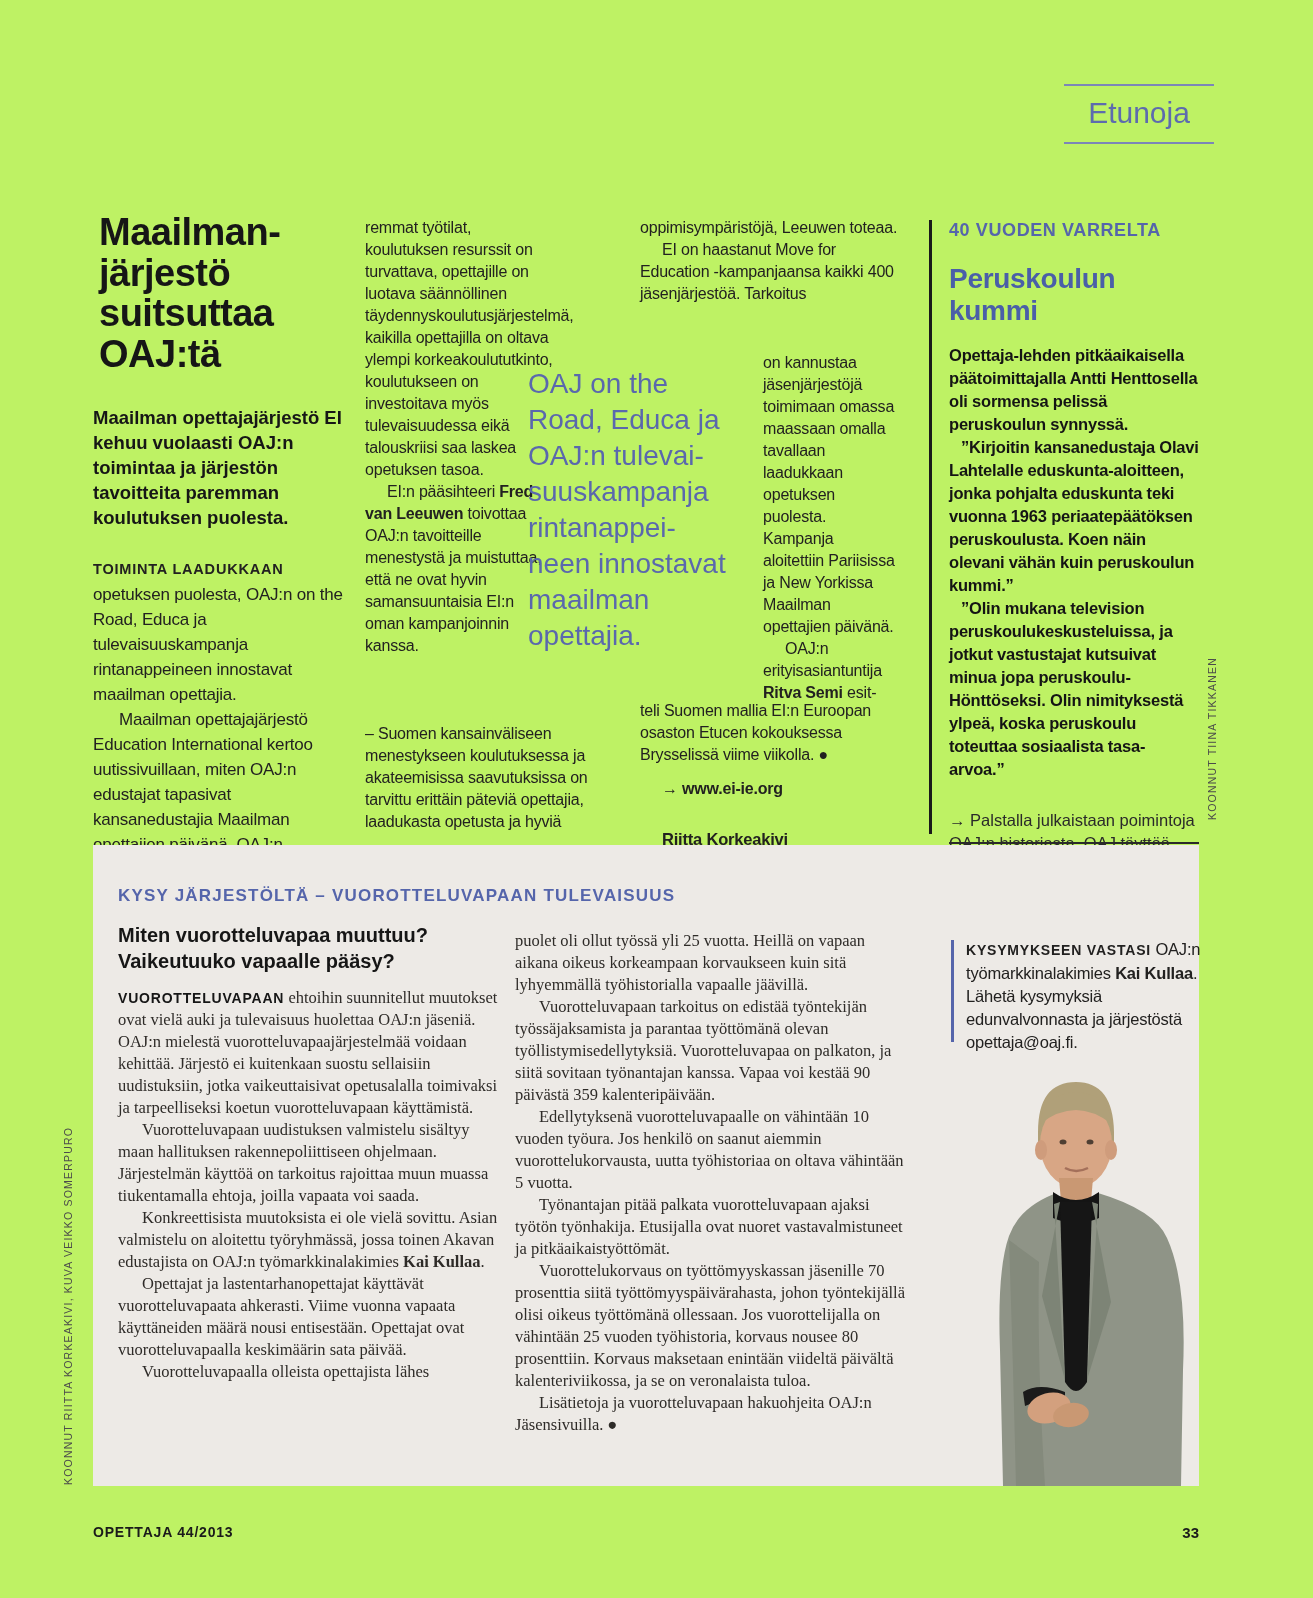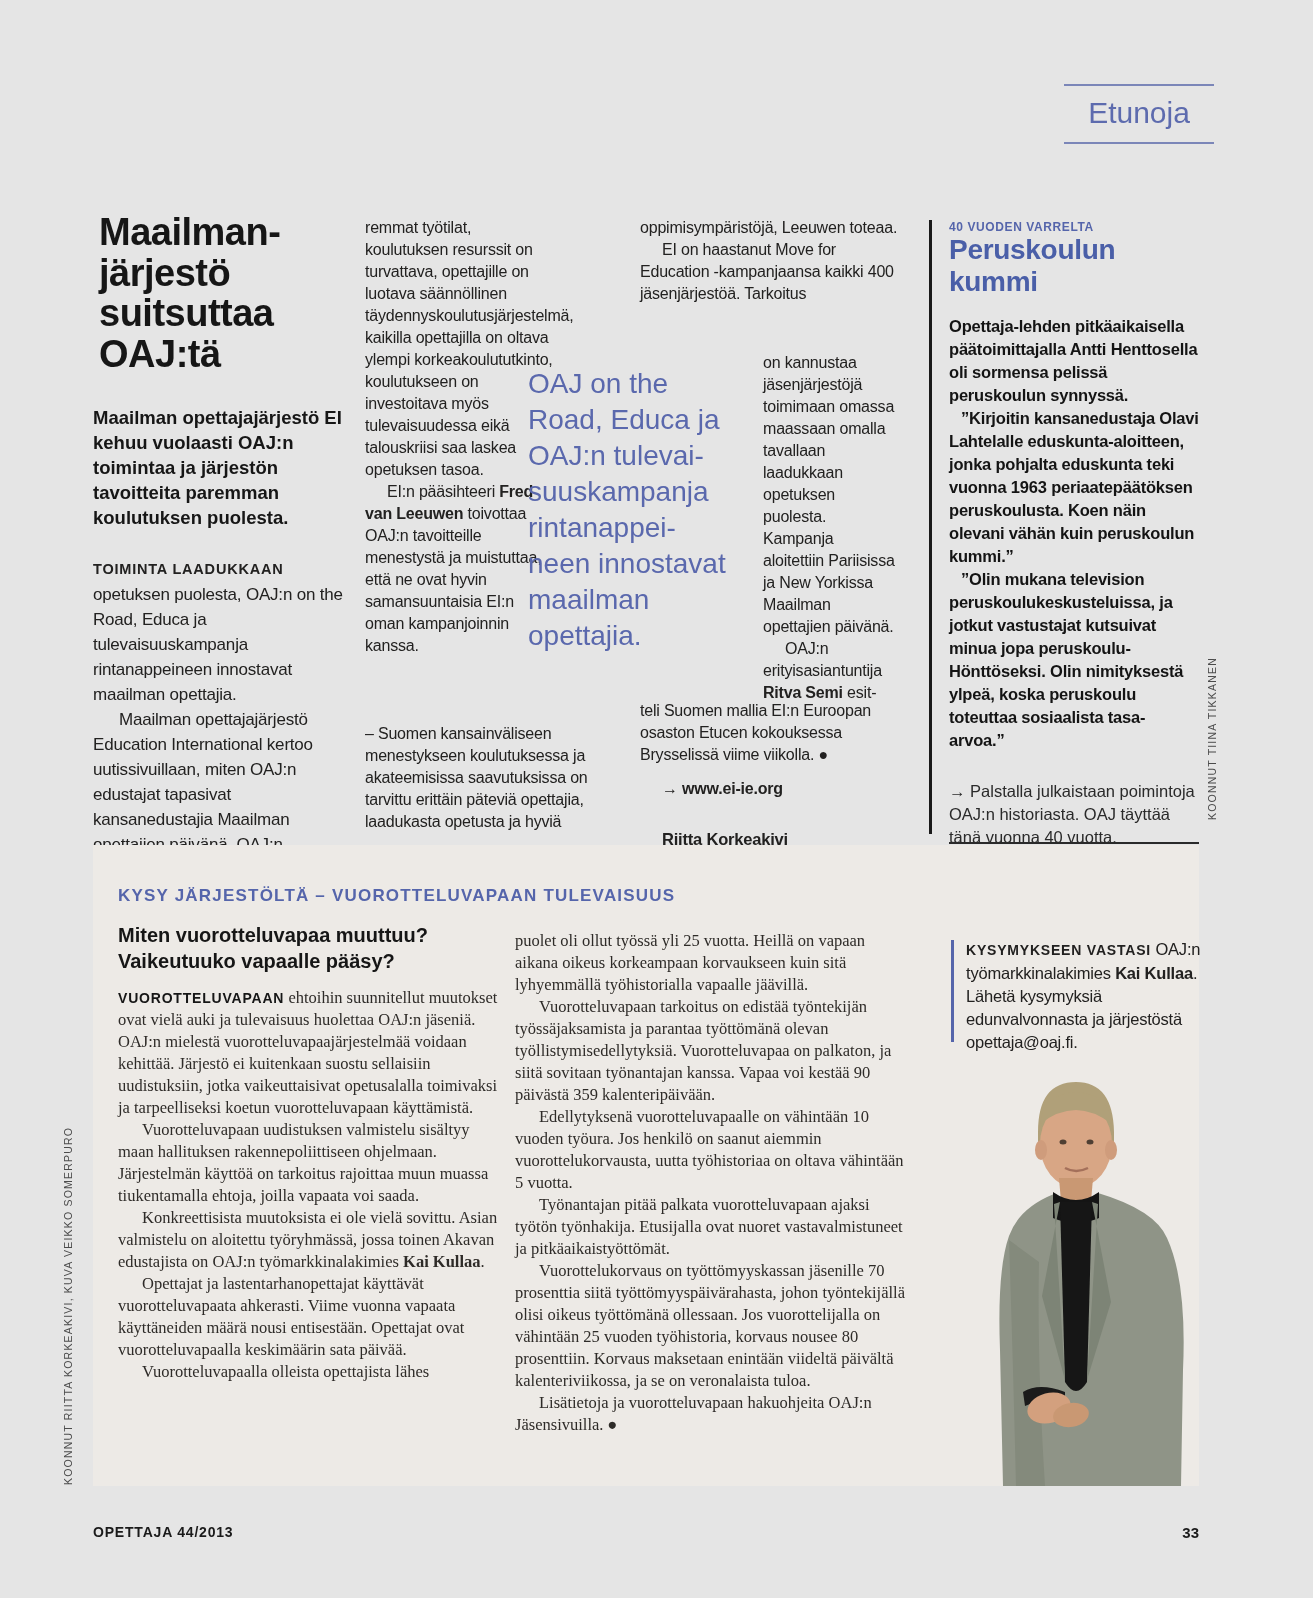--- a/index.html
+++ b/index.html
@@ -1,16 +1,16 @@
 <!DOCTYPE html>
 <html><head>
 <meta charset="utf-8">
 <style>
   html,body{margin:0;padding:0;background:#ffffff;}
-  .page{position:relative;width:1313px;height:1598px;background:#e5e5e5;overflow:hidden;
+  .page{position:relative;width:1313px;height:1598px;background:#bef264;overflow:hidden;
         font-family:"Liberation Sans",sans-serif;color:#1d1d1b;}
   .abs{position:absolute;}
   p{margin:0;}
   .preline{white-space:pre-line;}
 
   
   .etunoja{left:1064px;top:84px;width:150px;text-align:center;}
   .etunoja .rule{height:0;border-top:2px solid #7b86b8;}
   .etunoja .label{font-size:30px;color:#5d6bae;padding:10px 0 12px 0;font-weight:400;}
 
@@ -32,21 +32,21 @@
   .col3c{left:640px;top:700px;width:260px;}
   .weblink{font-weight:bold;margin-top:12px;}
   .byline{font-weight:bold;margin-top:28px;font-size:16.5px;}
 
   
   .pullquote{left:528px;top:366px;width:240px;font-size:28px;line-height:36px;color:#5a68ad;}
 
   
   .side-rule-v{left:929px;top:220px;width:3px;height:614px;background:#1a1a1a;}
   .sidebar{left:949px;top:220px;width:250px;}
-  .side-kicker{font-size:12px;font-weight:bold;letter-spacing:0.6px;color:#5565ab;}
+  .side-kicker{font-size:18px;font-weight:bold;letter-spacing:0.6px;color:#5565ab;margin-bottom:22px;}
   .side-title{font-size:28px;font-weight:bold;color:#4a5fa8;letter-spacing:-0.3px;margin-bottom:17px;}
   .side-body{font-size:16.5px;line-height:23px;font-weight:bold;color:#141414;letter-spacing:-0.2px;}
   .side-body p + p{text-indent:12px;}
   .side-note{font-size:16.5px;line-height:23px;color:#2a2a2a;margin-top:28px;font-weight:400;}
   .side-rule-h{left:949px;top:842px;width:250px;height:2px;background:#2a2a2a;}
 
   
   .qa-box{left:93px;top:845px;width:1106px;height:641px;background:#edeae6;}
   .qa-kicker{left:25px;top:41px;font-size:17px;font-weight:bold;letter-spacing:1.2px;color:#5565ab;}
   .qa-question{left:25px;top:77px;width:430px;font-size:20px;line-height:26px;font-weight:bold;color:#161616;}

